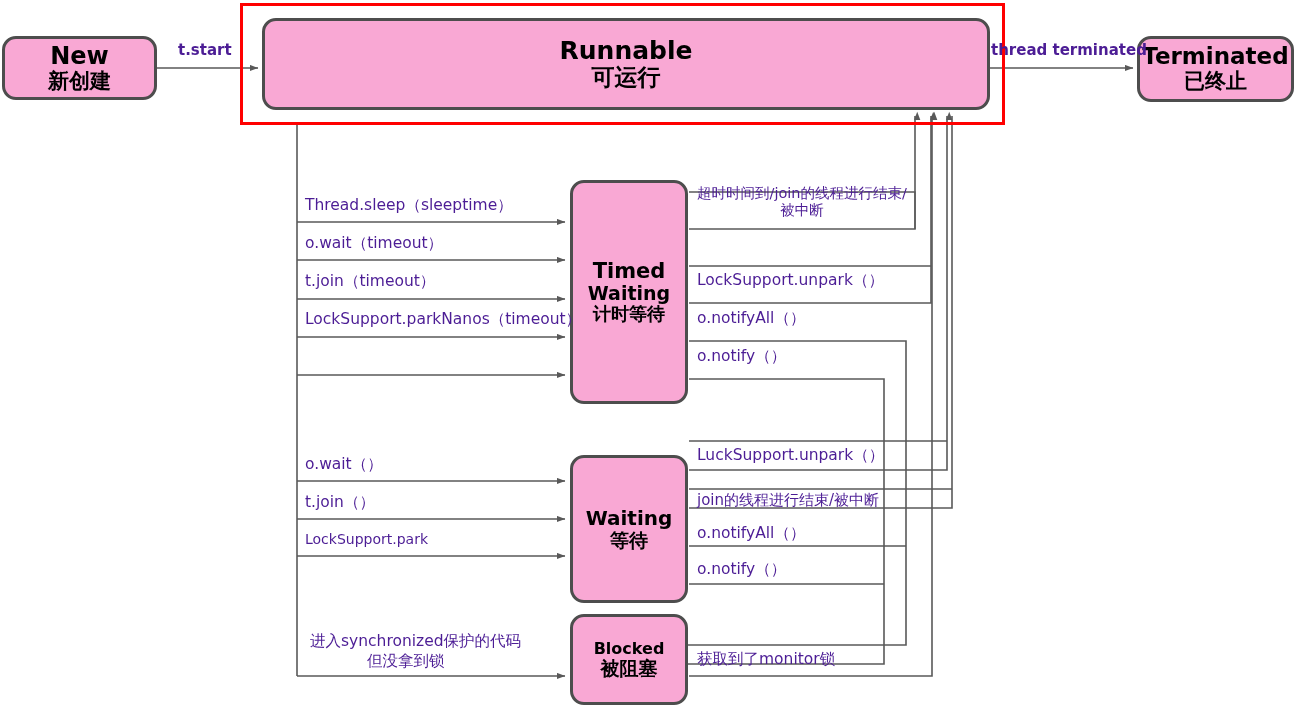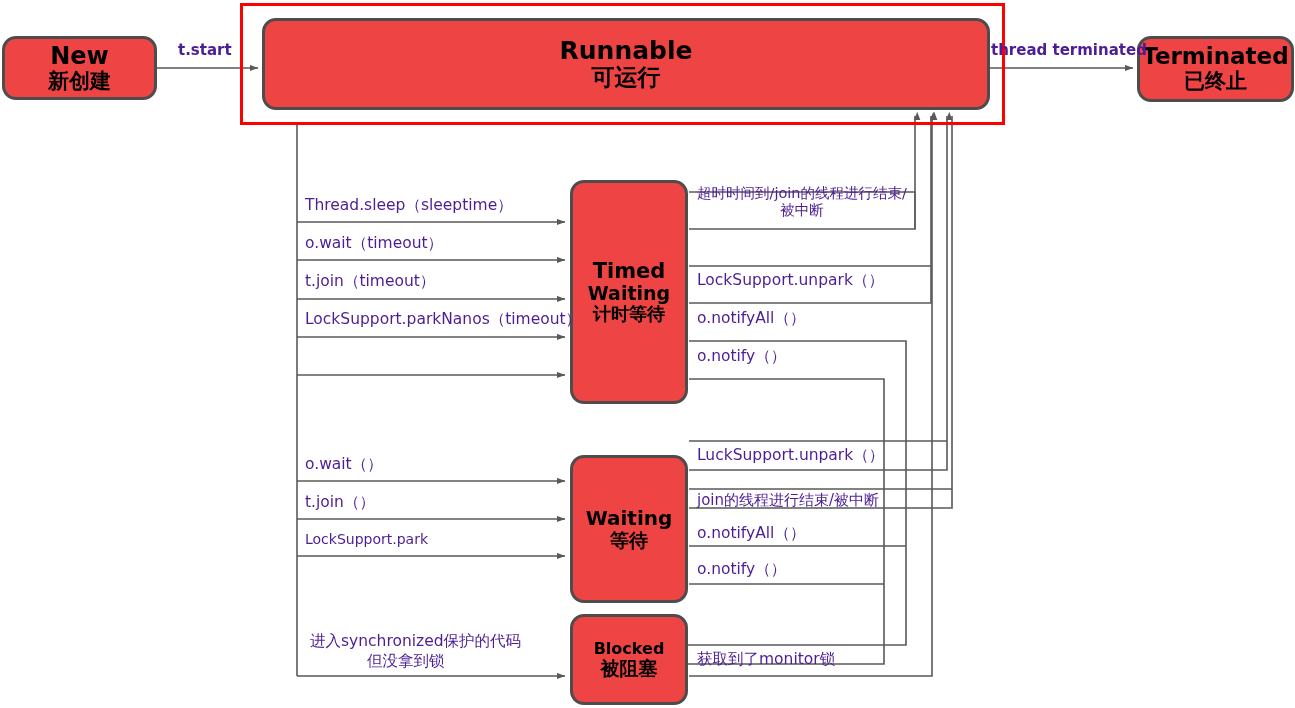--- a/index.html
+++ b/index.html
@@ -1,20 +1,20 @@
 <!DOCTYPE html>
 <html><head>
 <meta charset="utf-8">
 <style>
   html,body{margin:0;padding:0;background:#ffffff;}
   #stage{position:relative;width:1295px;height:708px;background:#ffffff;
          font-family:"DejaVu Sans","Liberation Sans",sans-serif;overflow:hidden;}
   svg.layer{position:absolute;left:0;top:0;width:1295px;height:708px;}
   .stbox{position:absolute;box-sizing:border-box;border:3px solid #4d4d4d;border-radius:14px;
-         background:#ef4444;display:flex;flex-direction:column;align-items:center;
+         background:#f9a8d4;display:flex;flex-direction:column;align-items:center;
          justify-content:center;text-align:center;}
   .stbox .en{font-weight:bold;line-height:1.12;}
   .stbox .cn{font-weight:bold;line-height:1.12;}
   .lbl{position:absolute;color:#4c1d95;white-space:nowrap;line-height:1.2;}
   .lbl.c{text-align:center;white-space:normal;}
   .redbox{position:absolute;box-sizing:border-box;border:3px solid #ff0000;background:transparent;}
 </style>
 </head>
 <body>
 

